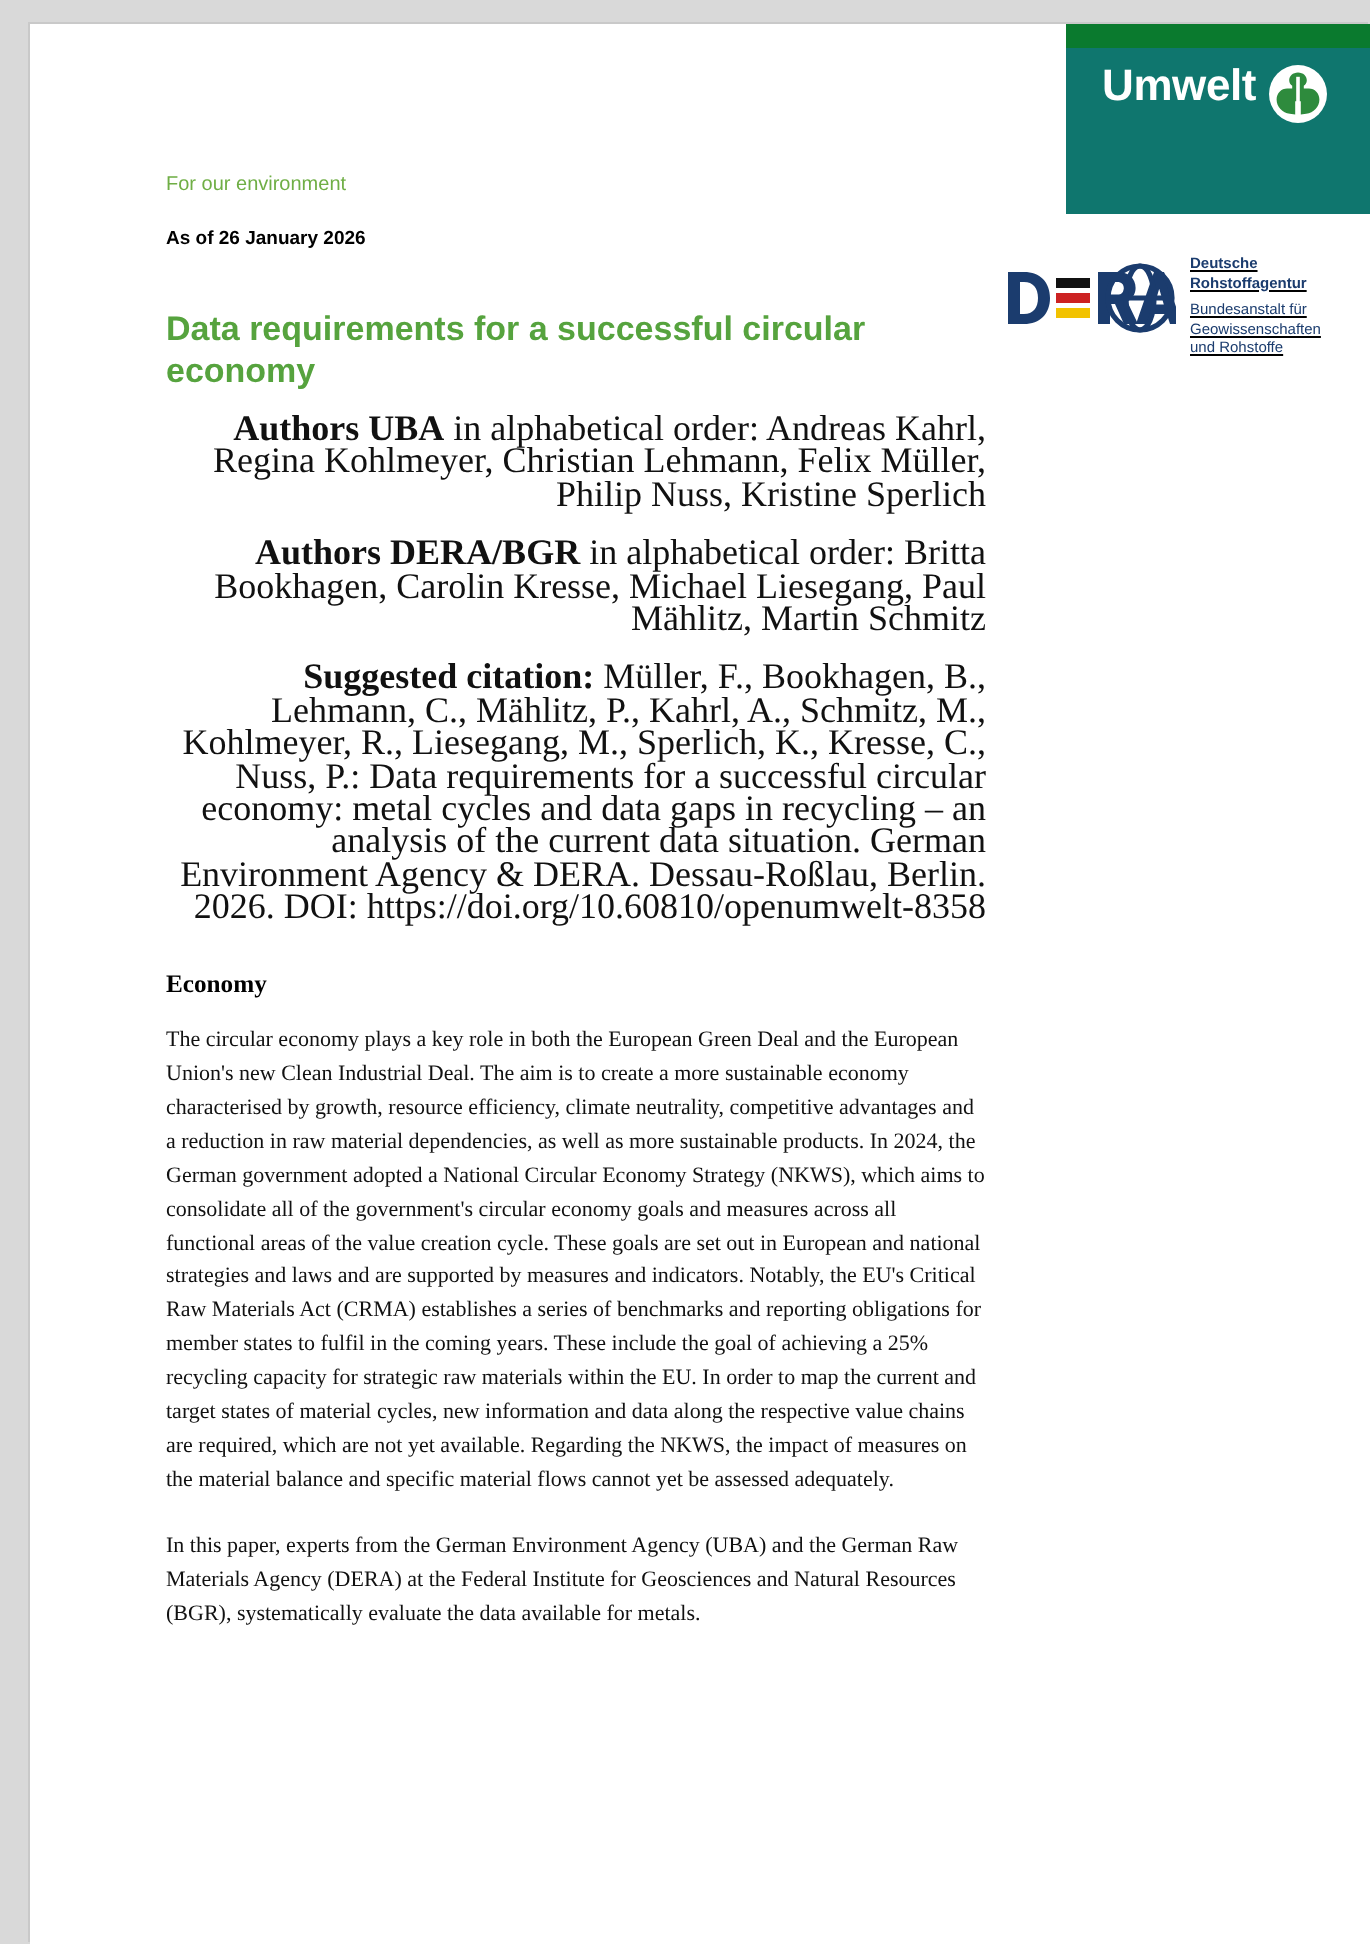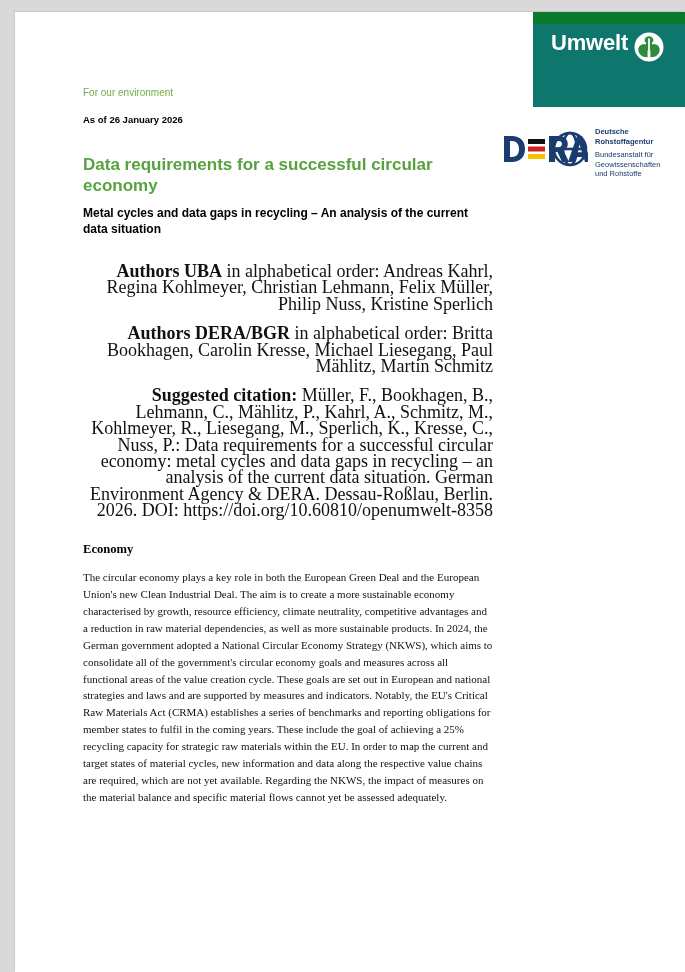--- a/index.html
+++ b/index.html
@@ -69,20 +69,21 @@
   
   .dera-block {
     position: absolute;
     left: 485px;
     top: 112px;
     width: 175px;
     height: 62px;
     display: flex;
     align-items: flex-start;
     gap: 7px;
+    text-decoration: underline;
   }
   .dera-mark {
     flex: 0 0 auto;
     margin-top: 4px;
   }
   .dera-text {
     font-family: "Liberation Sans", sans-serif;
     color: #1b3c6e;
     padding-top: 3px;
   }
@@ -220,31 +221,31 @@
       <div class="t2">Bundesanstalt für Geowissenschaften und Rohstoffe</div>
     </div>
   </div>
 
   <div class="content">
 
     <p class="eyebrow">For our environment</p>
     <p class="asof">As of 26 January 2026</p>
 
     <h1 class="doc-title">Data requirements for a successful circular economy</h1>
-    <h2 class="doc-subtitle">Metal cycles and data gaps in recycling – An analysis of the current data situation</h2>
 
     <p class="block">
       <b>Authors UBA</b><span> in alphabetical order: Andreas Kahrl, Regina Kohlmeyer, Christian Lehmann, Felix Müller, Philip Nuss, Kristine Sperlich</span>
     </p>
 
     <p class="block">
       <b>Authors DERA/BGR</b><span> in alphabetical order: Britta Bookhagen, Carolin Kresse, Michael Liesegang, Paul Mählitz, Martin Schmitz</span>
     </p>
 
     <p class="block citation">
       <b>Suggested citation:</b><span> Müller, F., Bookhagen, B., Lehmann, C., Mählitz, P., Kahrl, A., Schmitz, M., Kohlmeyer, R., Liesegang, M., Sperlich, K., Kresse, C., Nuss, P.: Data requirements for a successful circular economy: metal cycles and data gaps in recycling – an analysis of the current data situation. German Environment Agency &amp; DERA. Dessau-Roßlau, Berlin. 2026. DOI: https://doi.org/10.60810/openumwelt-8358</span>
     </p>
 
     <h3 class="abstract-head">Economy</h3>
     <p class="abstract-p">The circular economy plays a key role in both the European Green Deal and the European Union's new Clean Industrial Deal. The aim is to create a more sustainable economy characterised by growth, resource efficiency, climate neutrality, competitive advantages and a reduction in raw material dependencies, as well as more sustainable products. In 2024, the German government adopted a National Circular Economy Strategy (NKWS), which aims to consolidate all of the government's circular economy goals and measures across all functional areas of the value creation cycle. These goals are set out in European and national strategies and laws and are supported by measures and indicators. Notably, the EU's Critical Raw Materials Act (CRMA) establishes a series of benchmarks and reporting obligations for member states to fulfil in the coming years. These include the goal of achieving a 25% recycling capacity for strategic raw materials within the EU. In order to map the current and target states of material cycles, new information and data along the respective value chains are required, which are not yet available. Regarding the NKWS, the impact of measures on the material balance and specific material flows cannot yet be assessed adequately.</p>
+    <p class="abstract-p">In this paper, experts from the German Environment Agency (UBA) and the German Raw Materials Agency (DERA) at the Federal Institute for Geosciences and Natural Resources (BGR), systematically evaluate the data available for metals.</p>
 
   </div>
 </div>
 
 </body></html>

